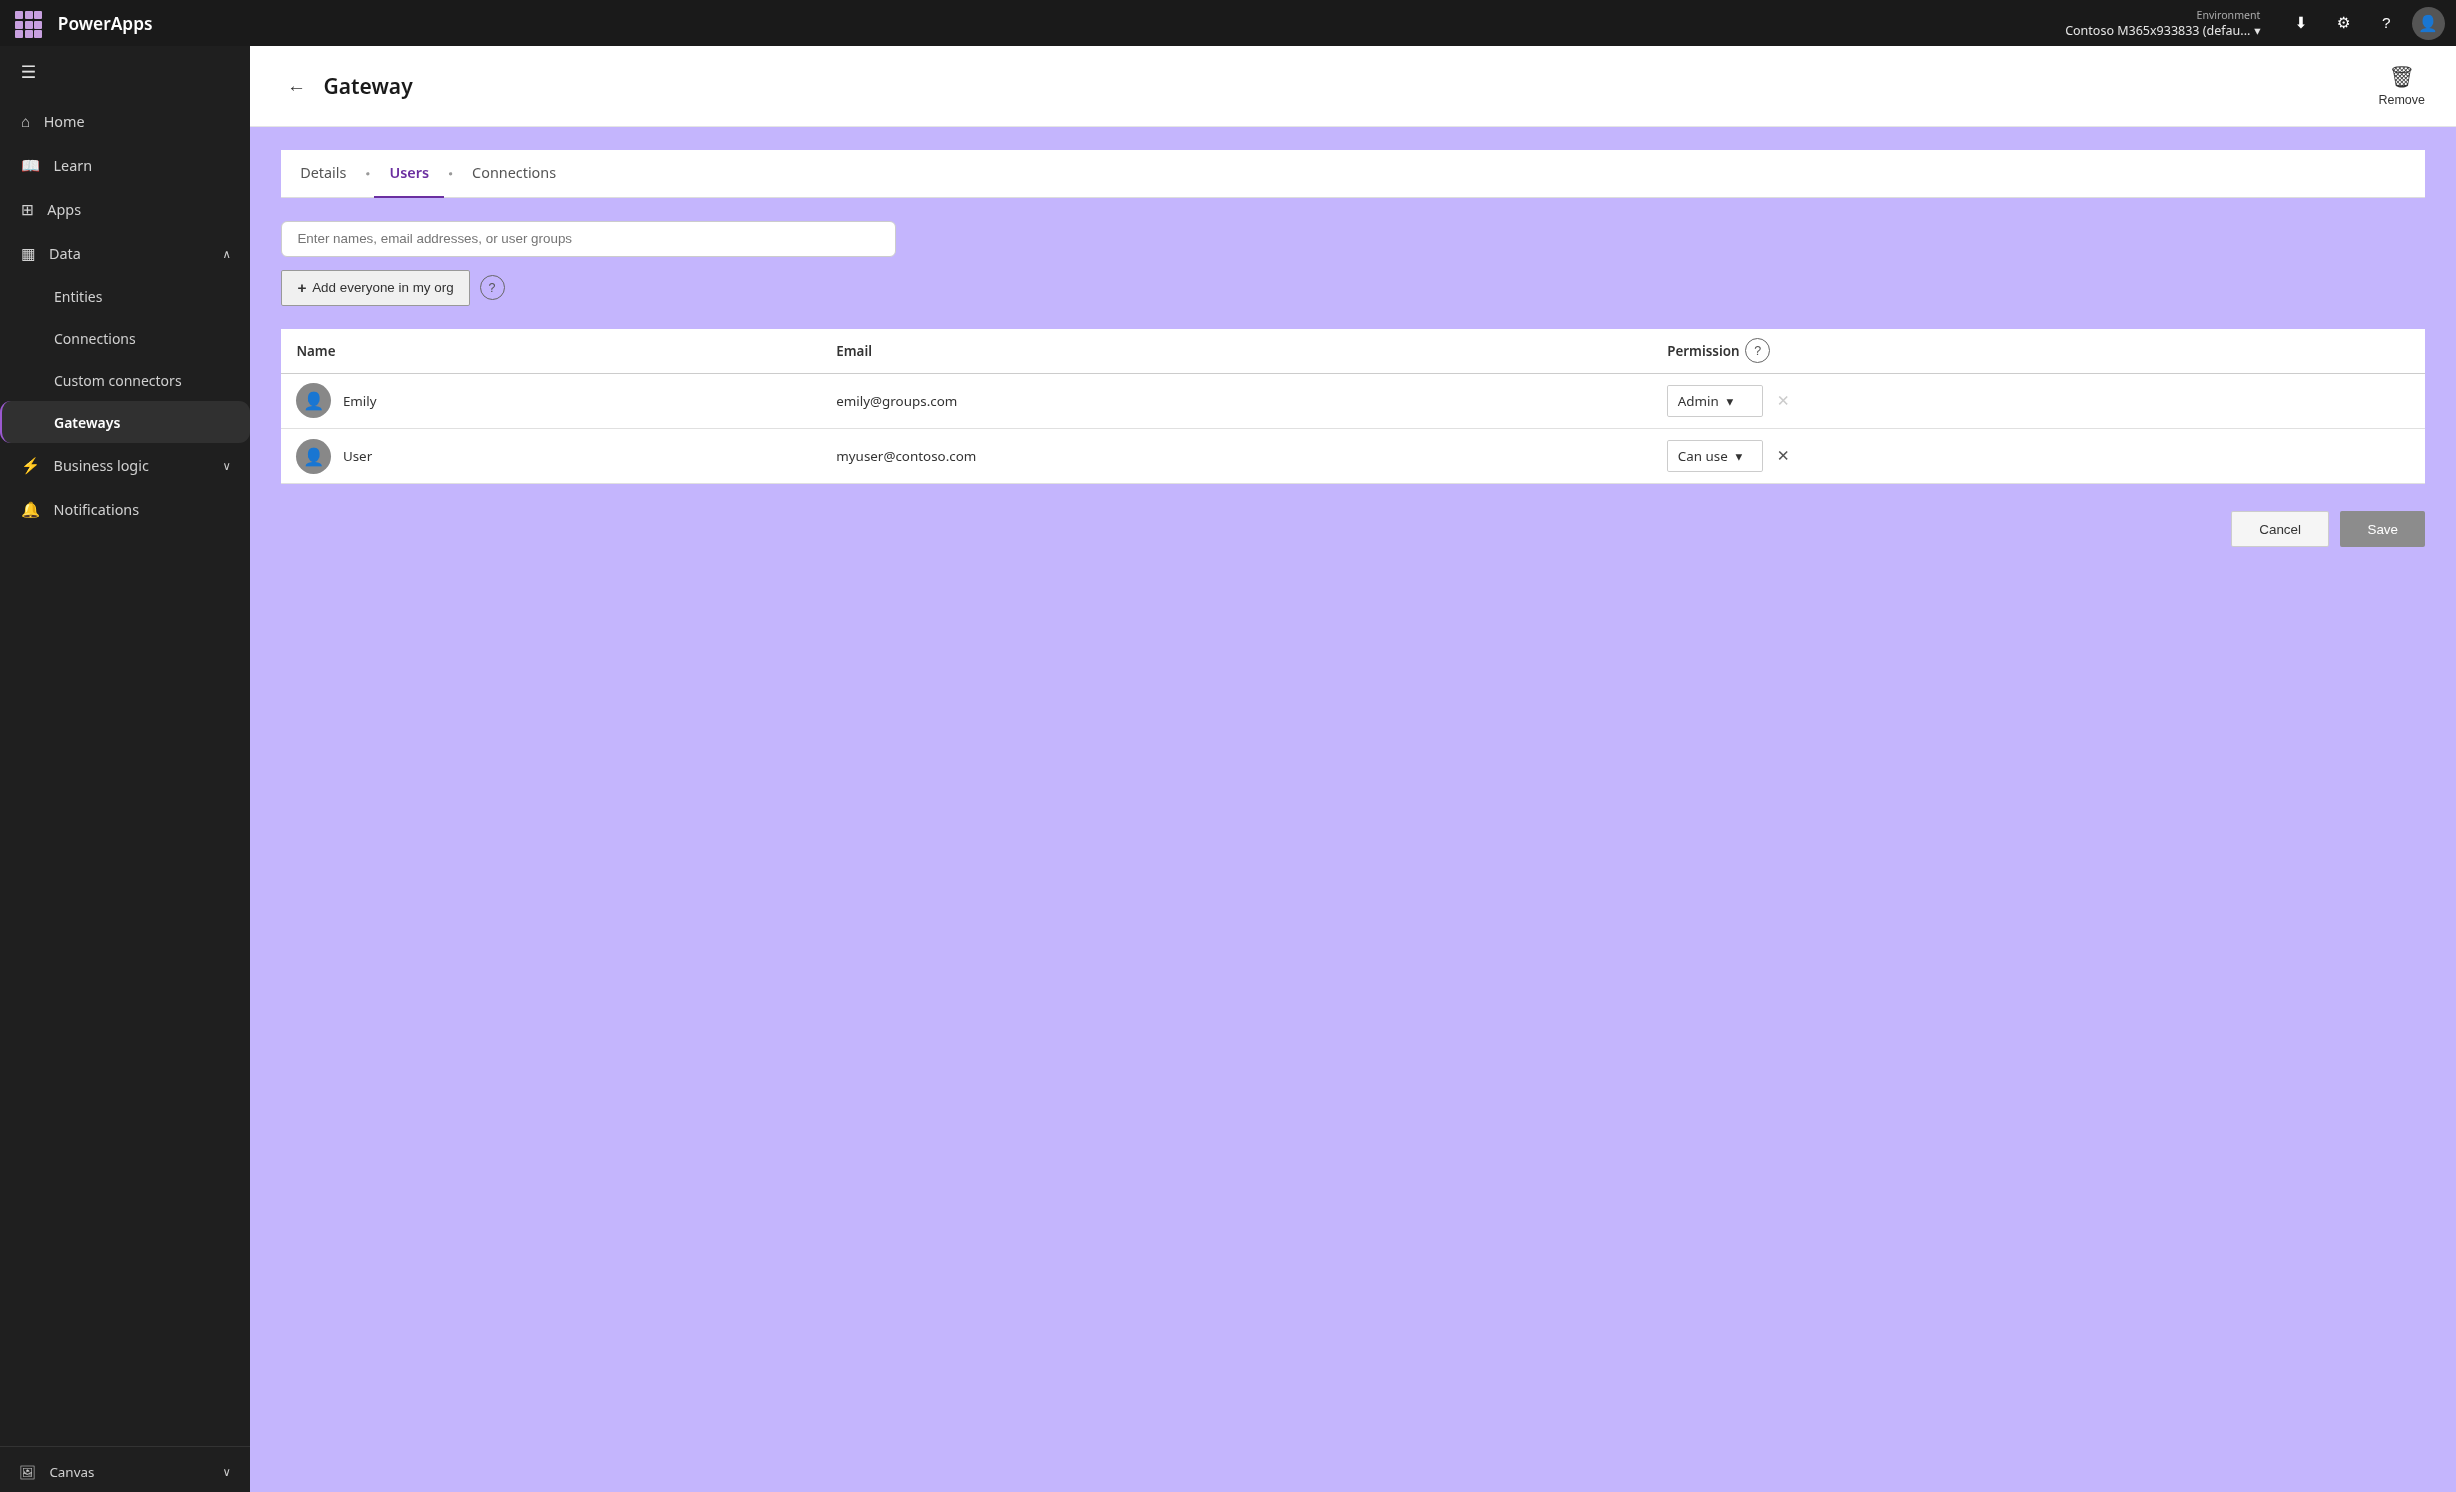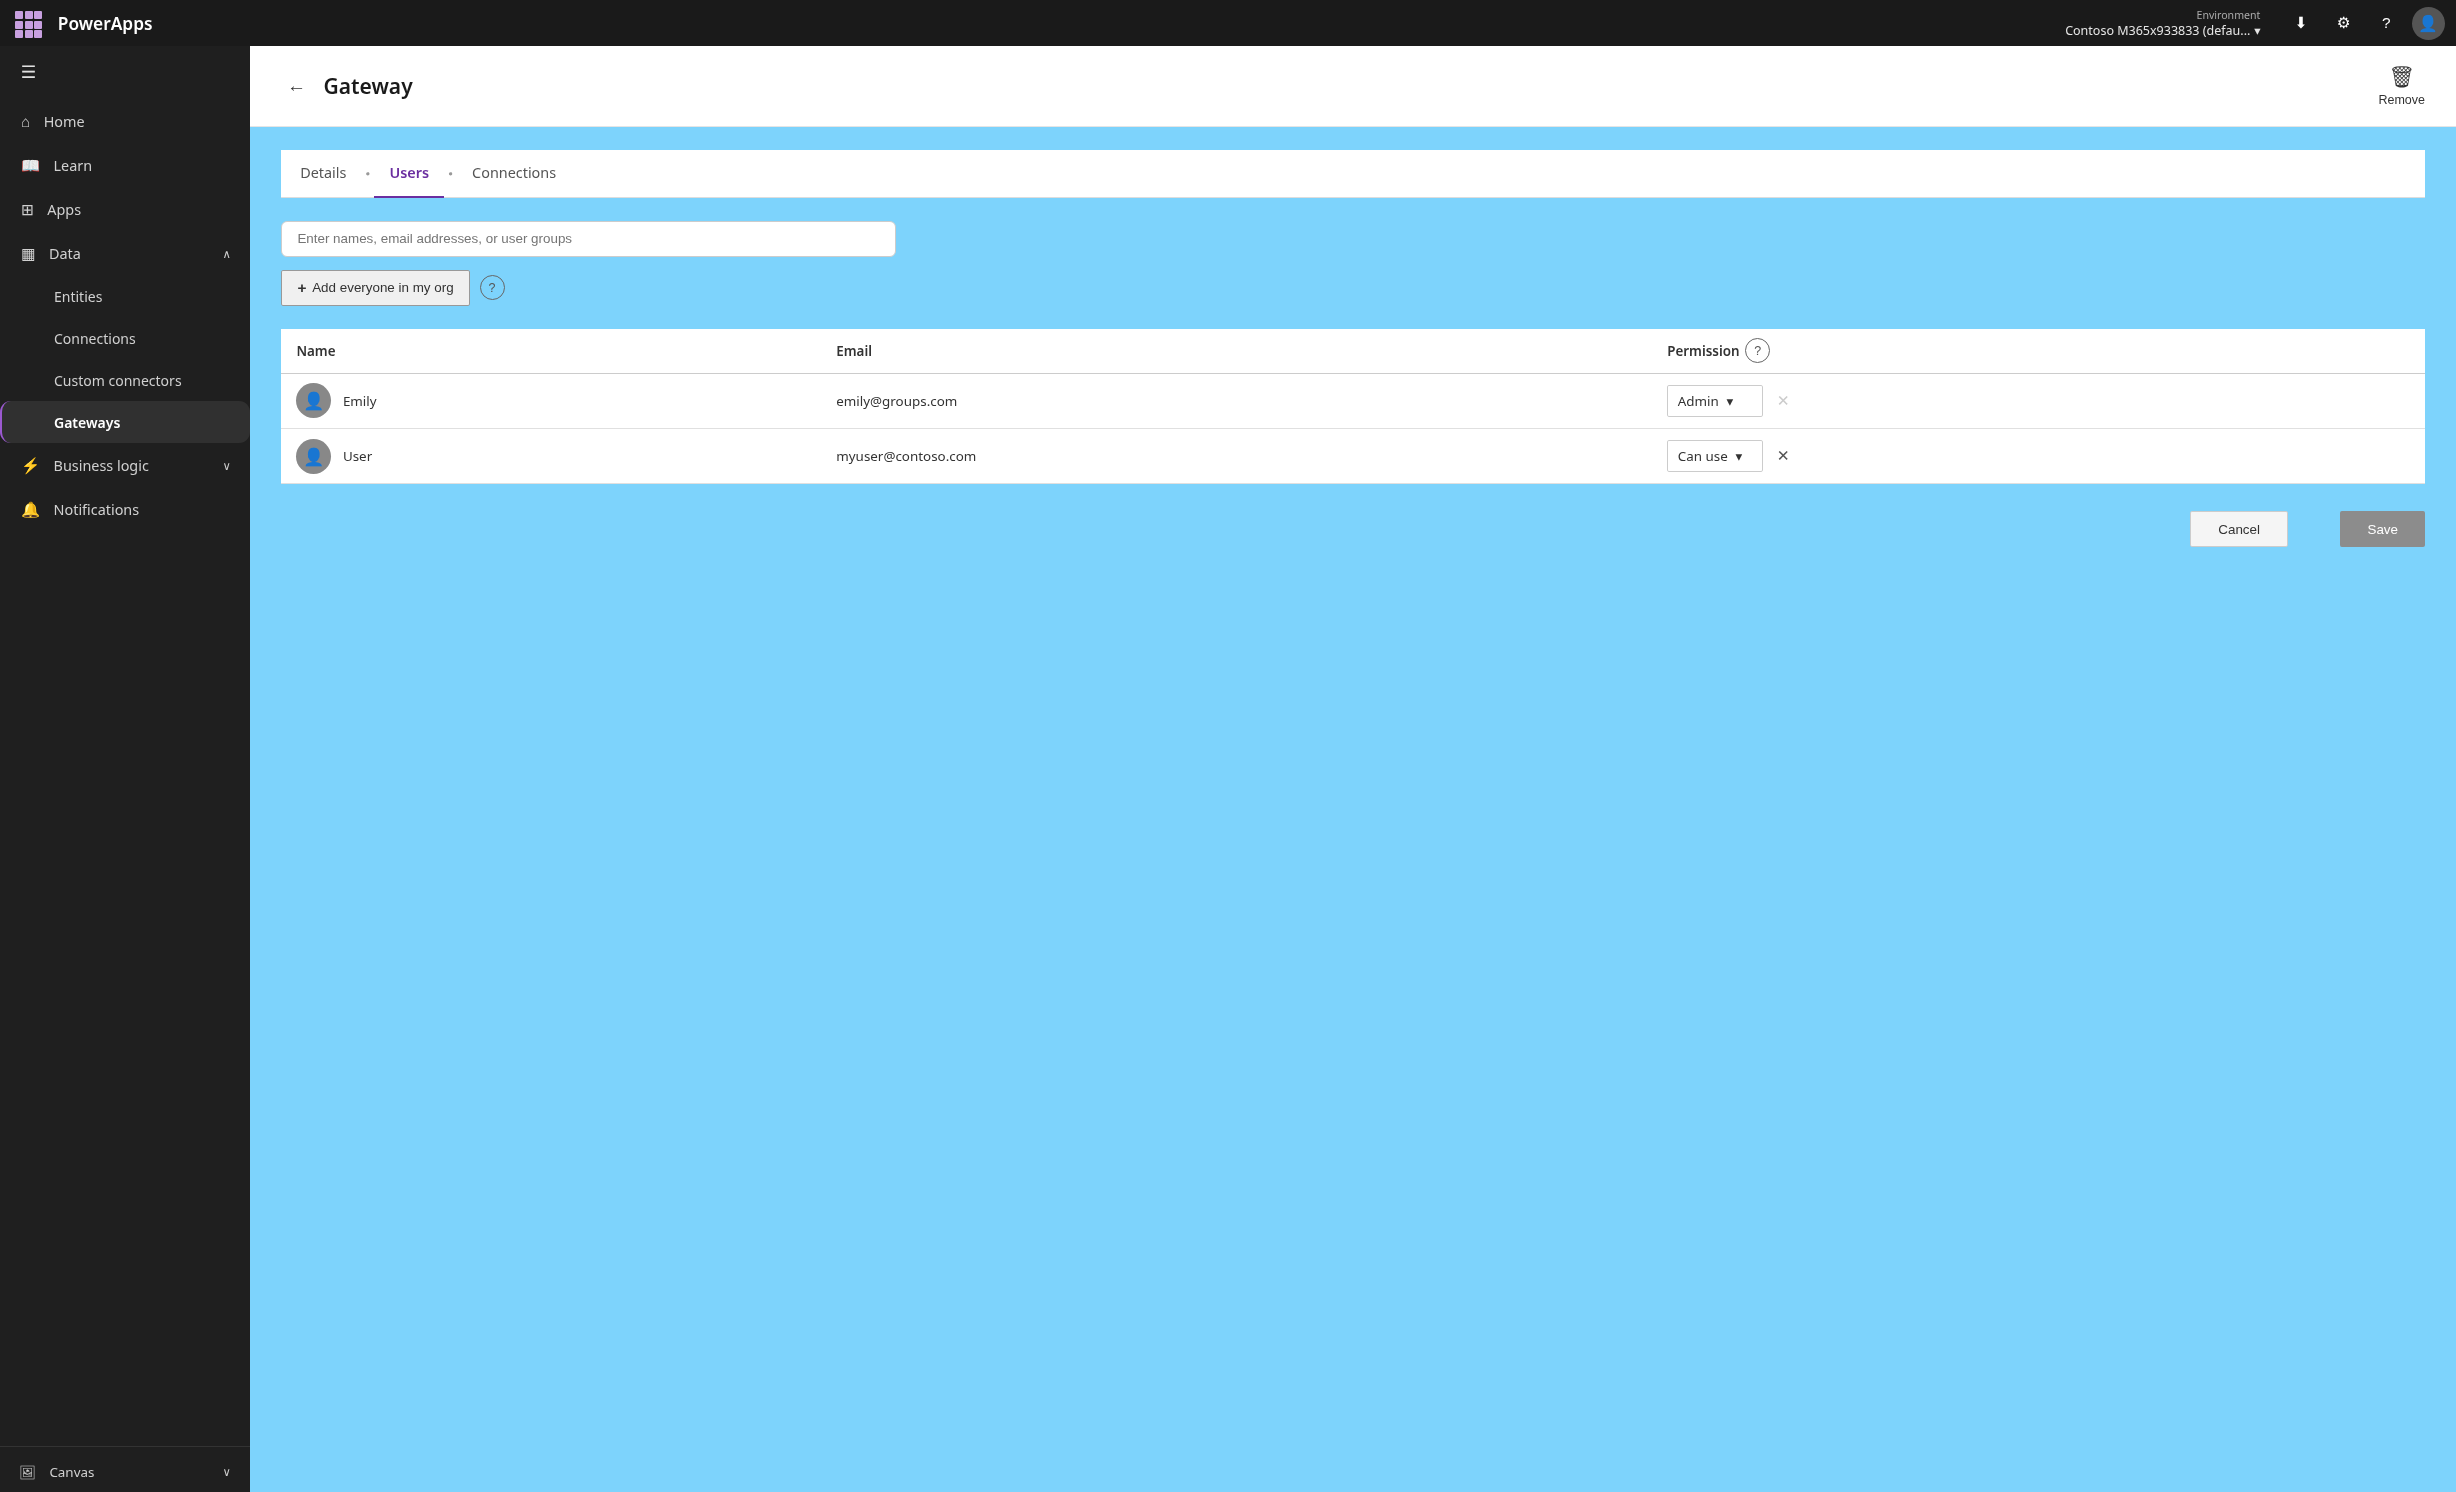--- a/index.html
+++ b/index.html
@@ -70,21 +70,21 @@
       padding: 19px 31px;
       display: flex; align-items: center; justify-content: space-between;
       border-bottom: 1px solid #e5e5e5;
     }
     .page-header-left { display: flex; align-items: center; gap: 11.5px; }
     .back-btn { width: 31px; height: 31px; border: none; background: transparent; cursor: pointer; font-size: 19px; color: #333; display: flex; align-items: center; justify-content: center; }
     .page-title { font-size: 21px; font-weight: 600; color: #1a1a1a; }
     .remove-btn { display: flex; flex-direction: column; align-items: center; gap: 3.8px; cursor: pointer; background: transparent; border: none; color: #333; font-size: 12.5px; }
 
     
-    .page-body { flex: 1; background: #7dd3fc; overflow-y: auto; padding: 23px 31px; }
+    .page-body { flex: 1; background: #c4b5fd; overflow-y: auto; padding: 23px 31px; }
 
     
     .tabs { display: flex; align-items: center; gap: 3.8px; margin-bottom: 23px; background: #fff; padding: 0 3.8px; border-bottom: 1px solid #ddd; }
     .tab { padding: 13.4px 15.4px; font-size: 14.4px; color: #555; cursor: pointer; border-bottom: 2.9px solid transparent; margin-bottom: -1px; }
     .tab.active { color: #6b2fa0; border-bottom: 2.9px solid #6b2fa0; font-weight: 600; }
     .tab-dot { color: #999; font-size: 7.7px; }
     .search-input {
       width: 100%;
       max-width: 615px;
       padding: 9.6px 15.4px;
@@ -137,21 +137,21 @@
     .th-perm { display: flex; align-items: center; gap: 5.8px; }
 
     
     .action-btns { display: flex; justify-content: flex-end; gap: 11.5px; margin-top: 27px; }
     .cancel-btn {
       padding: 9.6px 27px; font-size: 13.4px; border: 1px solid #ccc; background: #f5f5f5;
       cursor: pointer; border-radius: 1.9px; color: #333;
     }
     .save-btn {
       padding: 9.6px 27px; font-size: 13.4px; border: none; background: #8c8c8c;
-      cursor: pointer; border-radius: 1.9px; color: #fff; margin-left: 41px;
+      cursor: pointer; border-radius: 1.9px; color: #fff;
     }
   </style>
 </head>
 <body>
 
 <div class="topbar">
   <div class="topbar-waffle">
     <span></span>
       <span></span>
       <span></span>

